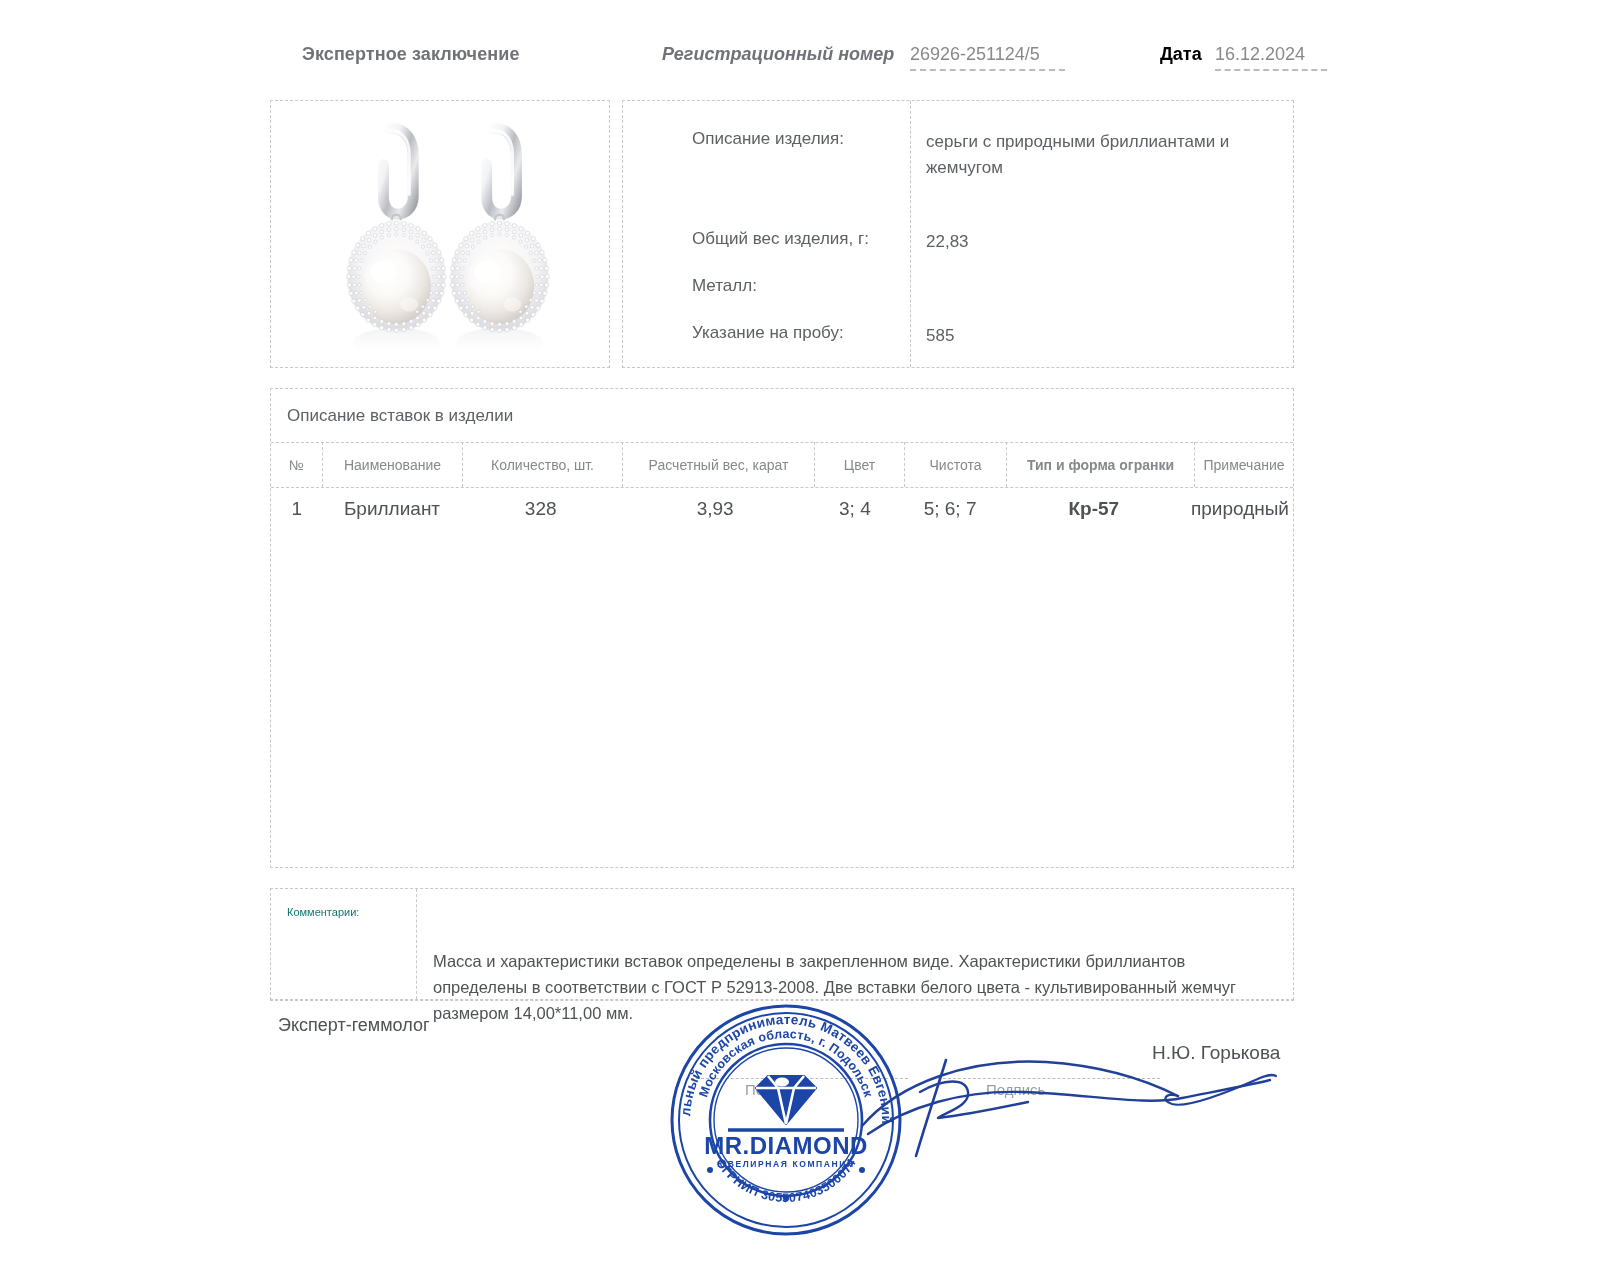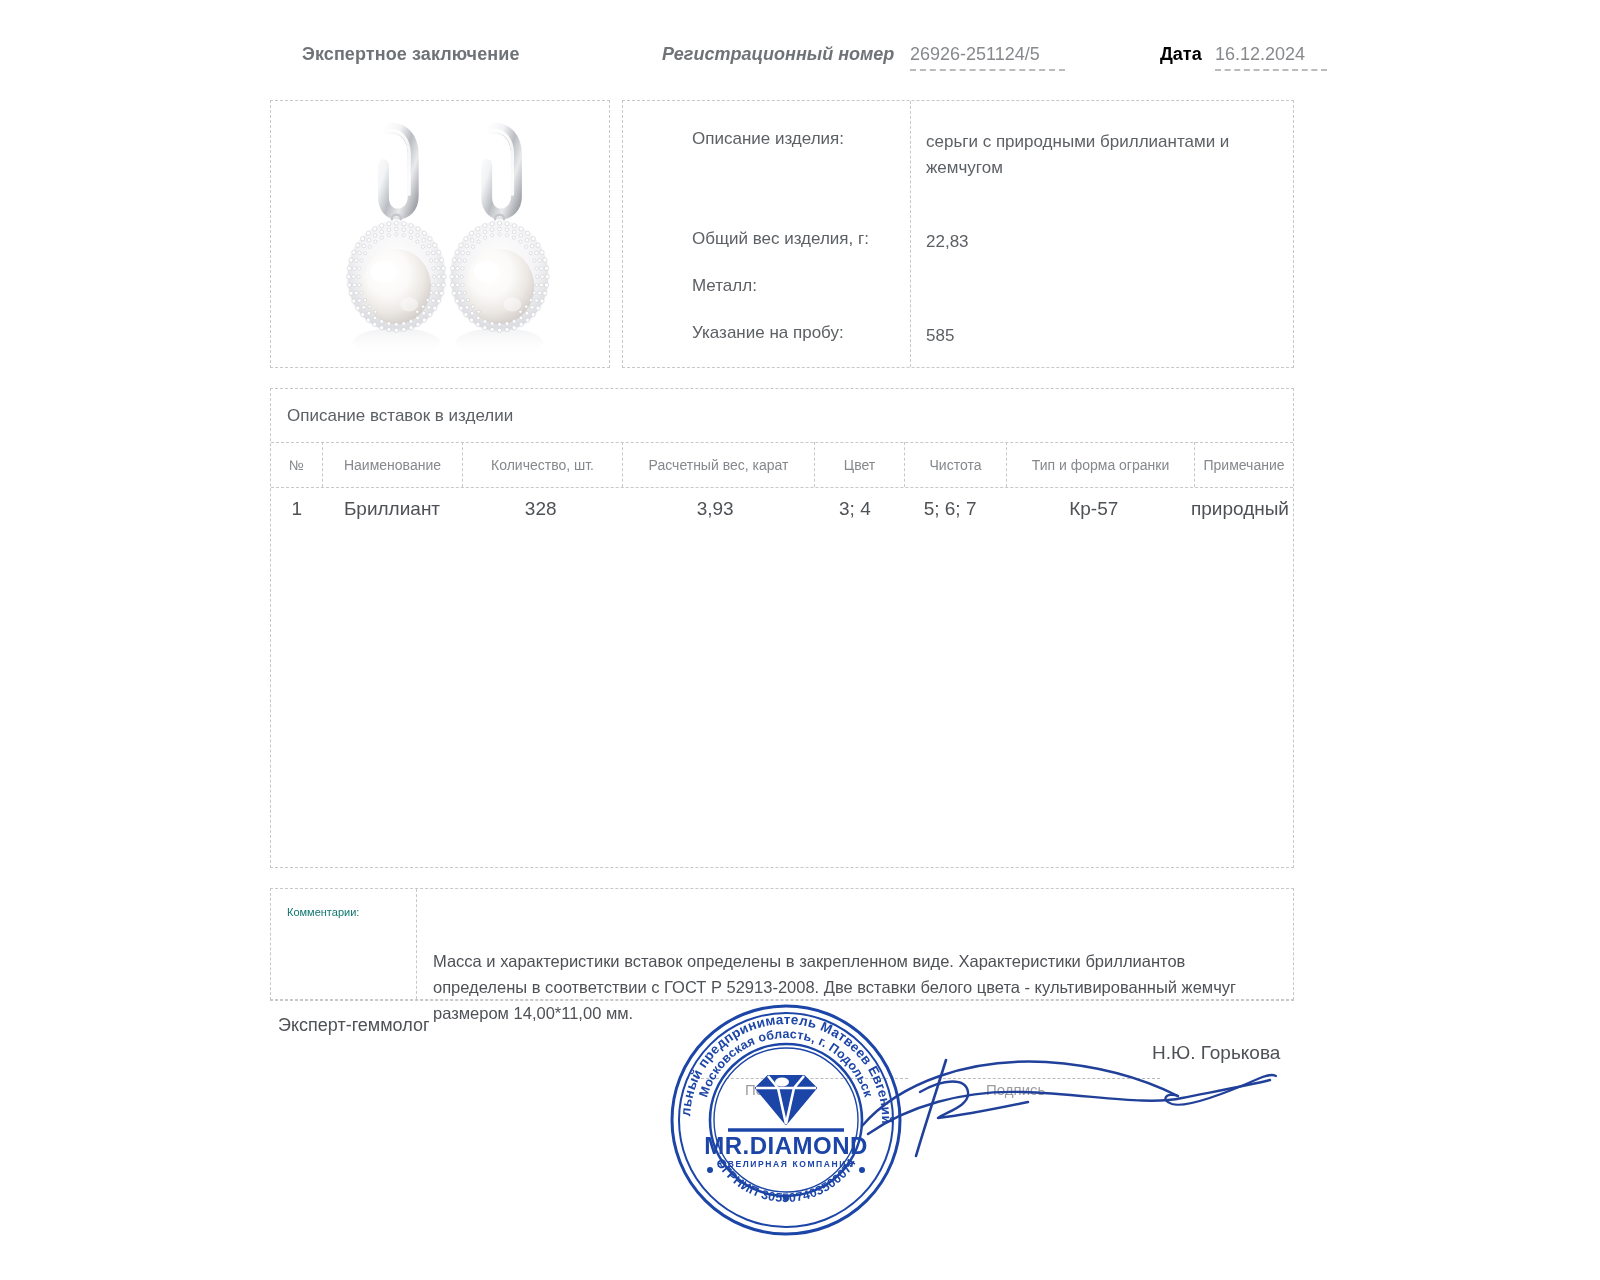--- a/index.html
+++ b/index.html
@@ -61,21 +61,21 @@
     font-size: 14px; color: #85888c; text-align: center;
     border-right: 1px dashed #c6c8cb; height: 100%; padding: 0 4px;
   }
   .th:last-child { border-right: none; }
   .td {
     display: flex; align-items: center; justify-content: center;
     font-size: 19px; color: #4e5155; text-align: center; height: 100%; padding: 0 4px;
   }
   .c0 { width: 52px; }  .c1 { width: 140px; } .c2 { width: 160px; }
   .c3 { width: 192px; } .c4 { width: 90px; }  .c5 { width: 102px; }
-  .c6 { width: 188px; } .c7 { flex: 1; }
+  .c6 { width: 188px; font-weight: bold; } .c7 { flex: 1; }
 
   
   .cmt-box { left: 270px; top: 888px; width: 1024px; height: 112px; }
   .cmt-split { position: absolute; left: 145px; top: 0; height: 100%; border-left: 1px dashed #c6c8cb; }
   .cmt-label { position: absolute; left: 16px; top: 17px; font-size: 11px; color: #0f766e; }
   .cmt-text {
     position: absolute; left: 162px; top: 15px; width: 845px;
     font-size: 16.5px; color: #4e5155; line-height: 26px; margin-top: 44px;
   }
 

